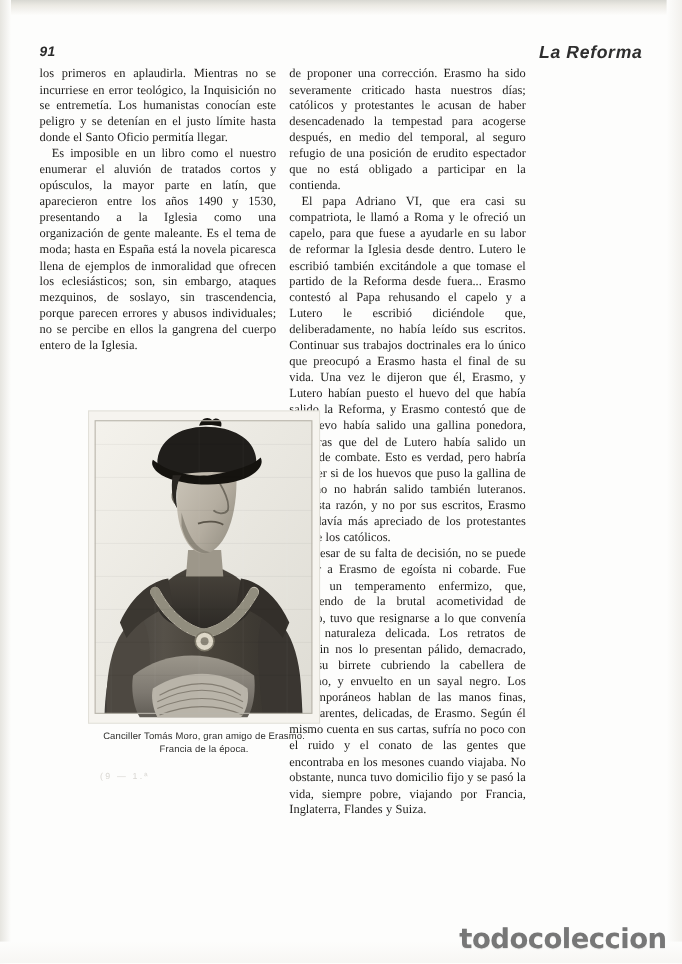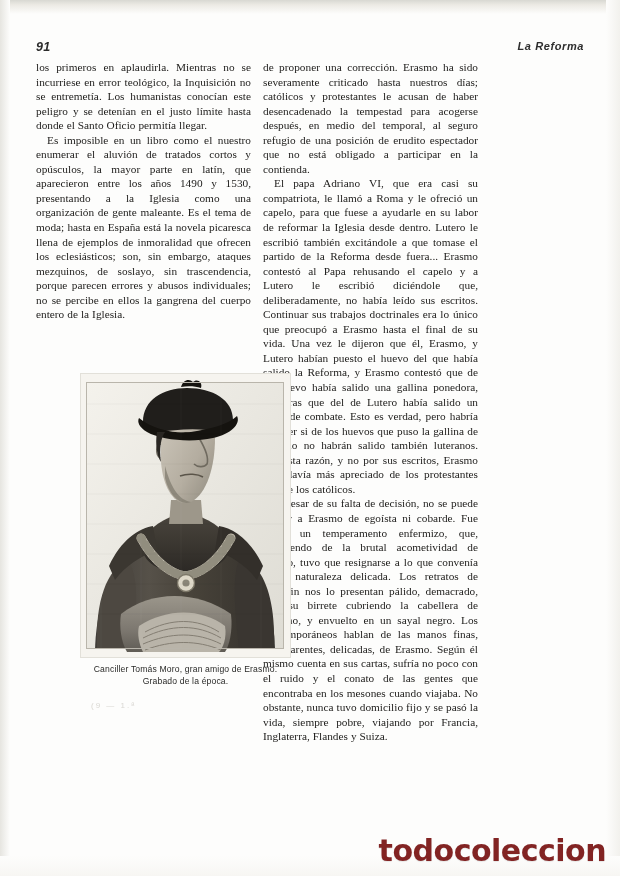--- a/index.html
+++ b/index.html
@@ -64,21 +64,21 @@
     font-weight: bold;
     color: #2b2b2b;
     letter-spacing: 0.3px;
     font-family: "Liberation Sans", "DejaVu Sans", sans-serif;
     font-style: italic;
   }
   .head-title {
     position: absolute;
     right: 0;
     top: 0;
-    font-size: 11px;
+    font-size: 16px;
     font-weight: bold;
     font-style: italic;
     color: #2e2e2e;
     letter-spacing: 0.6px;
     font-family: "Liberation Sans", "DejaVu Sans", sans-serif;
   }
 
   
   .columns {
     position: absolute;
@@ -142,24 +142,24 @@
     letter-spacing: 2px;
     font-family: "Liberation Sans", "DejaVu Sans", sans-serif;
   }
 
   
   .watermark {
     position: absolute;
     right: 14px;
     bottom: 8px;
     font-family: "DejaVu Sans", "Liberation Sans", sans-serif;
-    font-size: 30px;
+    font-size: 25px;
     font-weight: bold;
     letter-spacing: -0.5px;
-    color: #7f1d1d;
+    color: #737373;
     text-shadow:
       0 0 1px rgba(0,0,0,0.05),
       0 1px 1px rgba(150,150,150,0.20);
     opacity: 0.97;
     user-select: none;
   }
 </style>
 </head>
 <body>
 
@@ -288,20 +288,20 @@
         </g>
         <g stroke="#fff" opacity="0.05">
           <path d="M20 8 V275 M60 8 V275 M100 8 V275 M140 8 V275 M180 8 V275" stroke-width="0.6"></path>
         </g>
 
         <rect x="5.5" y="8.5" width="197" height="266" fill="none" stroke="#b9b5ab" stroke-width="1"></rect>
       </svg>
     </div>
     <figcaption class="figure-caption">
       <span>Canciller Tomás Moro, gran amigo de Erasmo.</span>
-      <span class="line2">Grabado de la época.</span>
+      <span class="line2">Francia de la época.</span>
     </figcaption>
     <div class="plate-mark">(9 — 1.ª</div>
   </figure>
 
   <div class="watermark">todocoleccion</div>
 
 </div>
 
 </body></html>

